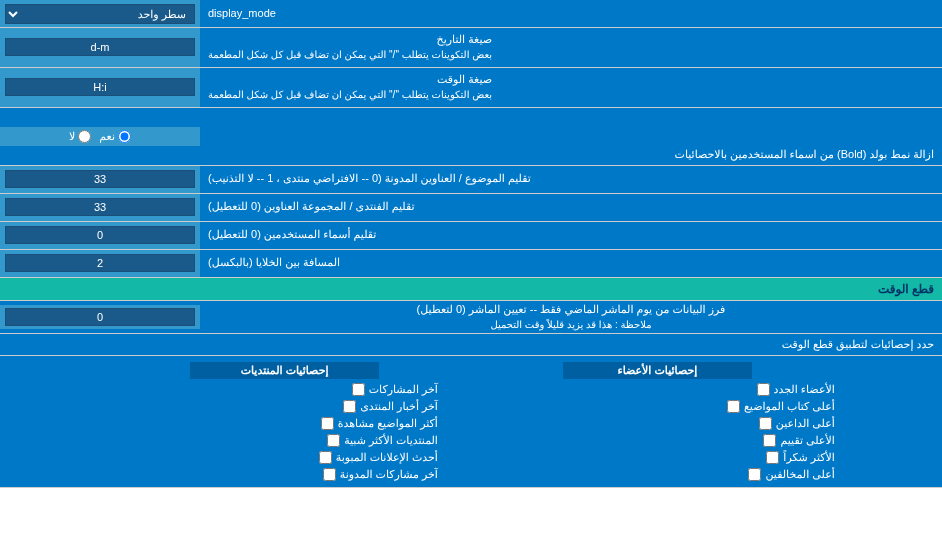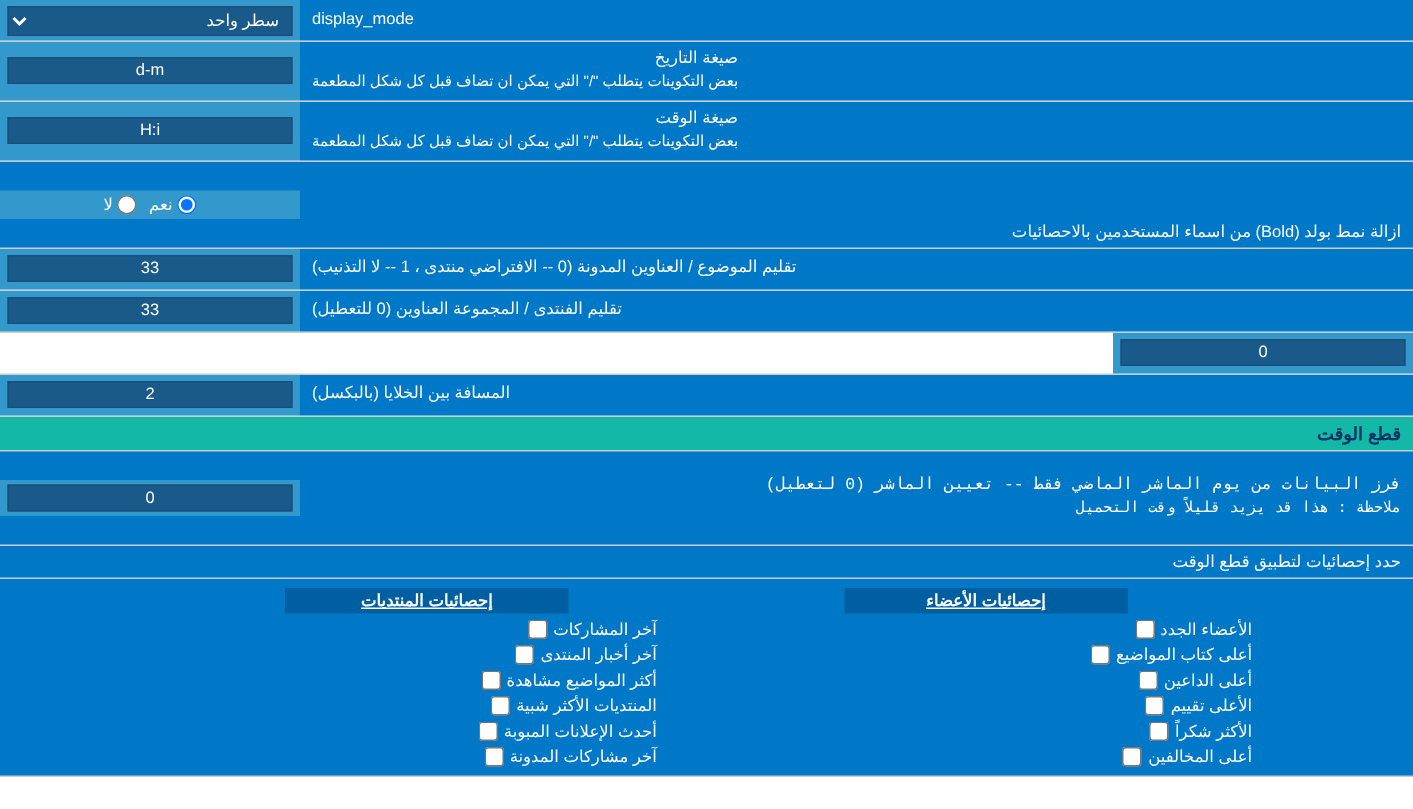--- a/index.html
+++ b/index.html
@@ -102,25 +102,24 @@
     .bottom-row {
       display: flex;
       background: #0078c8;
       color: #fff;
       min-height: 28px;
       align-items: center;
       border-bottom: 1px solid #ccc;
     }
     .bottom-label {
       flex: 1;
-      padding: 16px 8px;
-      text-align: right;
+      padding: 1px 8px;
+      text-align: center;
       font-size: 11px;
       line-height: 1.4;
-      font-family: Liberation Mono, monospace;
     }
     .bottom-control {
       width: 200px;
       background: #3399cc;
       display: flex;
       align-items: center;
       justify-content: center;
       padding: 3px 5px;
     }
     
@@ -155,21 +154,20 @@
     }
     .checkboxes-header-col {
       flex: 1;
       text-align: center;
       font-weight: bold;
       color: #fff;
       font-size: 11px;
       background: #005fa0;
       padding: 2px 4px;
       margin: 0 2px;
-      text-decoration: underline;
     }
     .limit-row {
       background: #0078c8;
       color: #fff;
       padding: 4px 8px;
       font-size: 11px;
       text-align: right;
       border-bottom: 1px solid #ccc;
     }
   </style>
@@ -234,20 +232,21 @@
   </div>
 
   <div class="row">
     <div class="row-label">تقليم الفنتدى / المجموعة العناوين (0 للتعطيل)</div>
     <div class="row-control">
       <input type="text" value="33" style="">
     </div>
   </div>
 
   <div class="row">
+    <div class="row-label">تقليم أسماء المستخدمين (0 للتعطيل)</div>
     <div class="row-control">
       <input type="text" value="0" style="">
     </div>
   </div>
 
   <div class="row">
     <div class="row-label">المسافة بين الخلايا (بالبكسل)</div>
     <div class="row-control">
       <input type="text" value="2" style="">
     </div>

